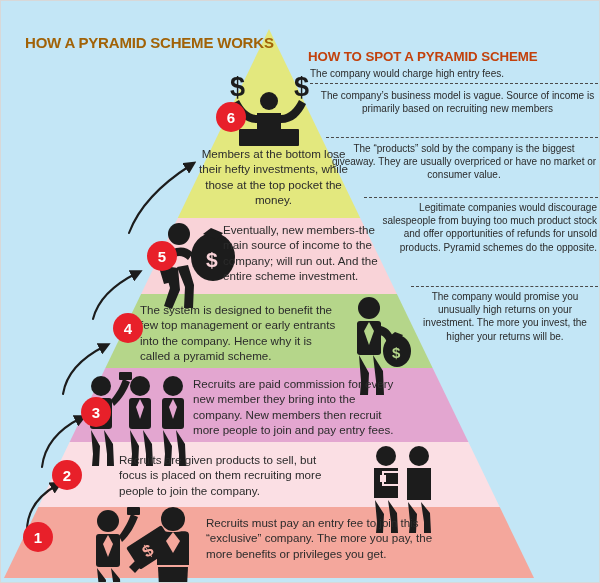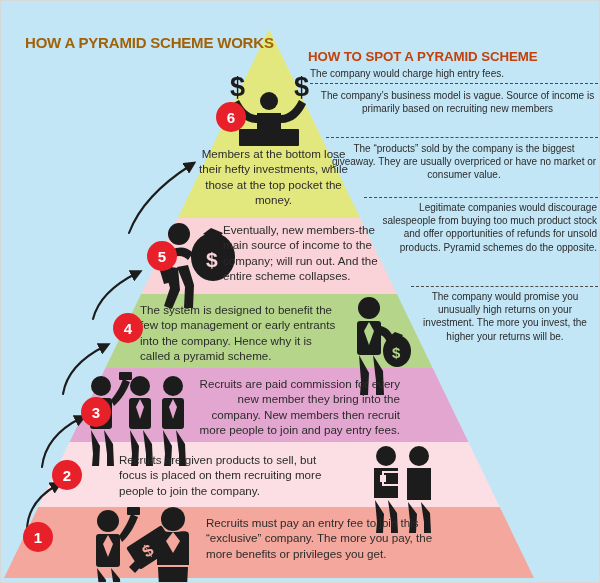--- a/index.html
+++ b/index.html
@@ -209,25 +209,25 @@
   <div class="tip-sep" style="left:363px;top:196px;width:234px;"></div>
 
   <div class="tip" style="left:365px;top:200px;width:231px;text-align:right;">Legitimate companies would discourage salespeople from buying too much product stock and offer opportunities of refunds for unsold products. Pyramid schemes do the opposite.</div>
   <div class="tip-sep" style="left:410px;top:285px;width:187px;"></div>
 
   <div class="tip" style="left:412px;top:289px;width:184px;text-align:center;">The company would promise you unusually high returns on your investment. The more you invest, the higher your returns will be.</div>
 
 
   <div class="lvl-text" style="left:195px;top:145px;width:155px;text-align:center;">Members at the bottom lose their hefty investments, while those at the top pocket the money.</div>
 
-  <div class="lvl-text" style="left:222px;top:221px;width:158px;text-align:left;">Eventually, new members-the main source of income to the company; will run out. And the entire scheme collapses.</div>
+  <div class="lvl-text" style="left:222px;top:221px;width:158px;text-align:left;">Eventually, new members-the main source of income to the company; will run out. And the entire scheme investment.</div>
 
   <div class="lvl-text" style="left:139px;top:301px;width:204px;text-align:left;">The system is designed to benefit the few top management or early entrants into the company. Hence why it is called a pyramid scheme.</div>
 
-  <div class="lvl-text" style="left:192px;top:375px;width:207px;text-align:right;">Recruits are paid commission for every new member they bring into the company. New members then recruit more people to join and pay entry fees.</div>
+  <div class="lvl-text" style="left:192px;top:375px;width:207px;text-align:left;">Recruits are paid commission for every new member they bring into the company. New members then recruit more people to join and pay entry fees.</div>
 
   <div class="lvl-text" style="left:205px;top:514px;width:240px;text-align:left;">Recruits must pay an entry fee to join this “exclusive” company. The more you pay, the more benefits or privileges you get.</div>
 
   <div class="lvl-text" style="left:118px;top:451px;width:220px;text-align:left;">Recruits are given products to sell, but focus is placed on them recruiting more people to join the company.</div>
 
   <div class="badge" style="left:215px;top:101px;">6</div>
   <div class="badge" style="left:146px;top:240px;">5</div>
   <div class="badge" style="left:112px;top:312px;">4</div>
   <div class="badge" style="left:80px;top:396px;">3</div>
   <div class="badge" style="left:51px;top:459px;">2</div>

